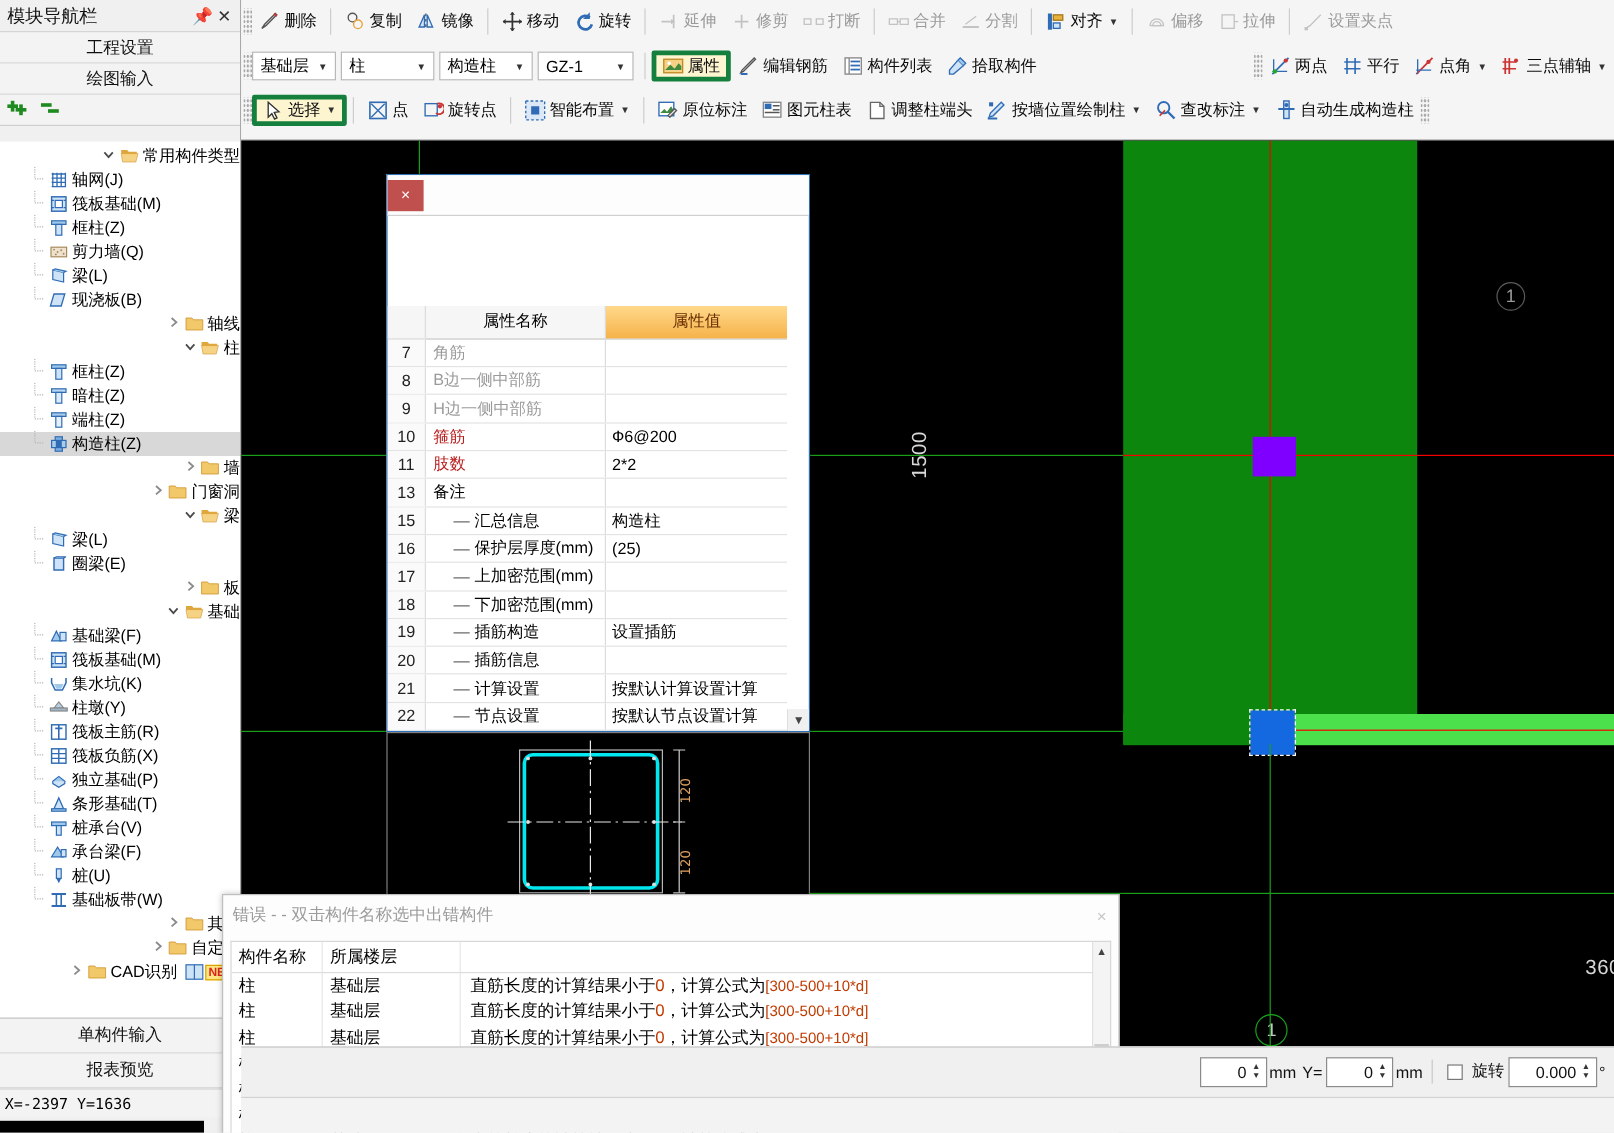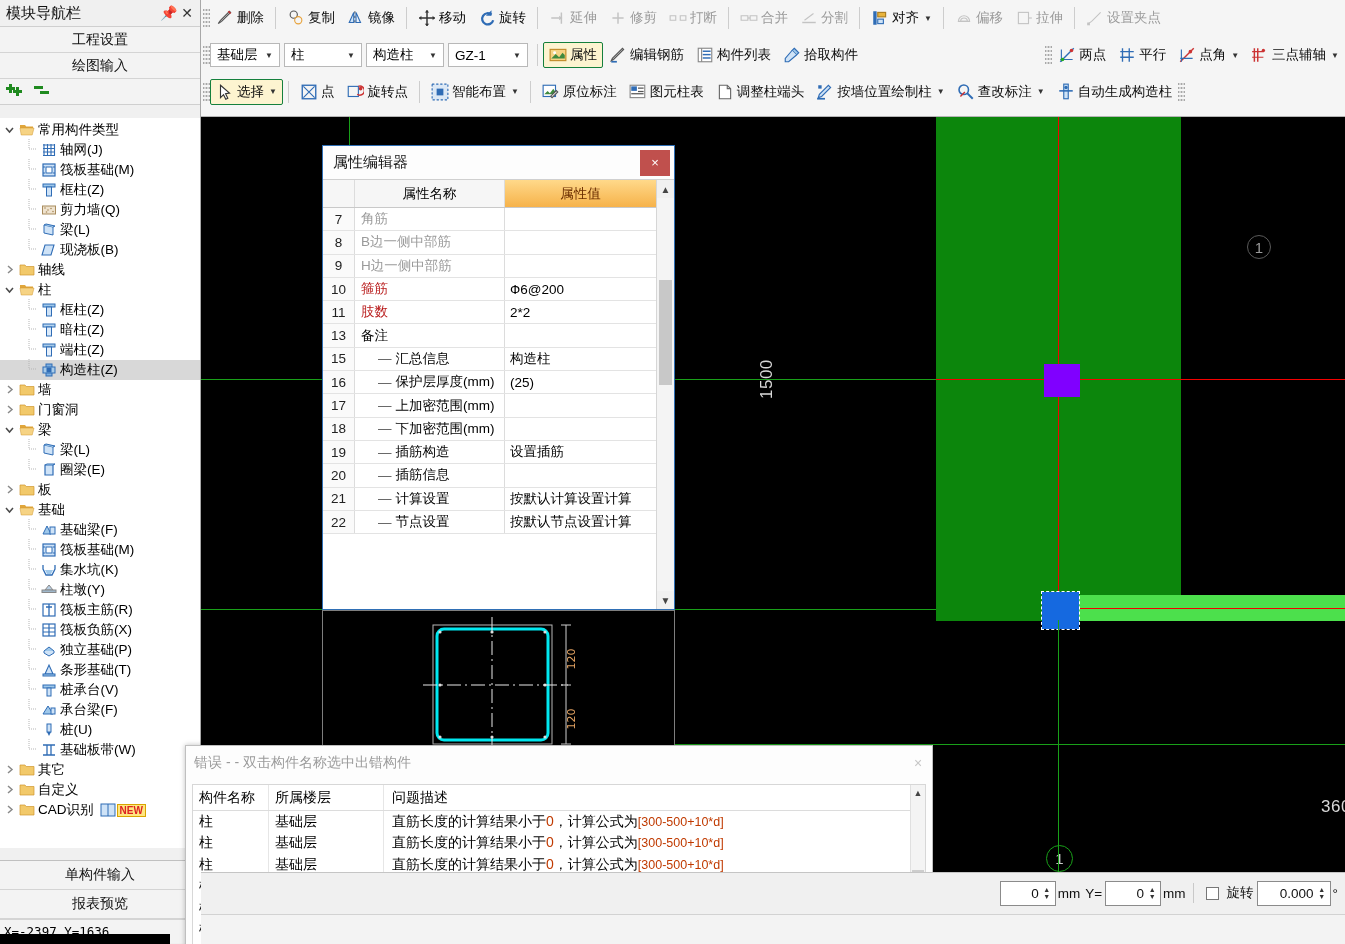--- a/index.html
+++ b/index.html
@@ -42,24 +42,24 @@
   .node {
     display: flex; align-items: center; height: 20px; font-size: 13.5px;
     color: #000; white-space: nowrap; cursor: pointer; padding-left: 2px;
   }
   .node.sel { background: #d8d8d8; }
   .node .arrow {
     width: 15px; text-align: center; font-size: 11px; color: #555; flex: none;
   }
   .node .ico { width: 19px; flex: none; text-align: center; line-height: 0; }
   .node .lbl { padding-left: 2px; }
-  .lvl1 { padding-left: 2px; }
+  .lvl1 { padding-left: 2px; justify-content: flex-end; }
   .lvl2 { padding-left: 24px; }
   .sb-bottom {
-    position: absolute; left: 0; right: 0; bottom: 0; height: 84px;
+    position: absolute; left: 0; right: 0; bottom: 0; height: 96px;
     border-top: 1px solid #c0c0c0; background: #f0f0f0;
   }
   .sb-bottom .sb-btn { height: 29px; background: #f3f3f3; }
   .coordbar {
     height: 24px; display:flex; align-items:center; padding-left: 4px;
     font-family: "DejaVu Sans Mono", monospace; font-size: 12.5px;
     background: #f3f3f3; border-top: 1px solid #d4d4d4; color: #000;
   }
   .sb-bottom .blackstrip{ position:absolute; left:0; bottom:0; height:10px; width:170px; background:#000; }
 
@@ -76,21 +76,21 @@
     width: 7px; height: 22px; flex:none;
     background-image: radial-gradient(circle, #9a9a9a 1px, transparent 1.2px);
     background-size: 3px 4px; background-position: center; opacity: .85;
   }
   .tbtn {
     display: inline-flex; align-items: center; gap: 3px; height: 26px;
     padding: 0 5px; font-size: 13.5px; color: #0a0a0a; cursor: pointer;
     border: 1px solid transparent; border-radius: 2px; white-space: nowrap;
   }
   .tbtn.dim { color: #9b9b9b; cursor: default; }
-  .tbtn.active { background: #fdf4d0; border: 1px solid #15803d; }
+  .tbtn.active { background: #fdf4d0; border: 4px solid #15803d; }
   .tbtn .gi { width: 18px; height: 18px; flex: none; display:inline-block; }
   .sep { width: 1px; height: 22px; background: #cdcdcd; margin: 0 5px; flex: none; }
   .caret { font-size: 8px; color: #333; margin-left: 2px; }
   .combo {
     height: 24px; border: 1px solid #b8b8b8; background: #fff; display: inline-flex;
     align-items: center; padding: 0 2px 0 6px; font-size: 13.5px; color: #000;
     margin-right: 4px; cursor: pointer;
   }
   .combo .cv { flex: 1; white-space: nowrap; overflow: hidden; }
   .combo .cb { width: 16px; text-align: center; font-size: 8px; color: #333; }
@@ -123,21 +123,21 @@
   }
   #propdlg .dtitle {
     height: 34px; display: flex; align-items: center; background: #fdfdfd;
     border-bottom: 1px solid #d0d0d0;
   }
   #propdlg .dtitle .tx { flex: 1; padding-left: 10px; font-size: 15px; color: #1a1a1a; }
   #propdlg .dtitle .close {
     width: 30px; height: 26px; margin-right: 4px; background: #c0504d; color: #fff;
     display: flex; align-items: center; justify-content: center; font-size: 13px; cursor: pointer;
   }
-  .ptable { flex: 1; display: flex; font-size: 13.5px; overflow: hidden; }
+  .ptable { flex: 1; display: flex; font-size: 13.5px; overflow: hidden; align-items: flex-end; }
   .ptbody { flex: 1; overflow: hidden; }
   .ptrow { display: flex; height: 23.3px; border-bottom: 1px solid #e3e3e3; }
   .ptrow.hdr { height: 28px; background: #f6f6f6; font-weight: 400; border-bottom: 1px solid #c9c9c9;}
   .pt-idx {
     width: 32px; flex: none; text-align: center; border-right: 1px solid #dcdcdc;
     display:flex; align-items:center; justify-content:center; color: #222; background: #fafafa;
   }
   .ptrow.hdr .pt-idx { background:#f6f6f6; }
   .pt-name {
     width: 150px; flex: none; border-right: 1px solid #dcdcdc; display:flex; align-items:center;
@@ -997,21 +997,20 @@
       </div>
 
     <div class="axline" style="left:857px;top:503px;width:1px;height:252px;"></div>
 
     <div class="dimtext rot90" style="left:556px;top:282px;"><span>1500</span></div>
     <div class="dimtext" style="left:1120px;top:680px;"><span>360</span></div>
   </div>
 
   <div id="propdlg">
     <div class="dtitle">
-      <span class="tx">属性编辑器</span>
       <span class="close">×</span>
     </div>
     <div class="ptable">
       <div class="ptbody" id="prop-body">
           <div class="ptrow hdr">
             <div class="pt-idx"></div>
             <div class="pt-name">属性名称</div>
             <div class="pt-val">属性值</div>
           </div>
           <div class="ptrow">
@@ -1175,21 +1174,20 @@
   <div id="errdlg">
     <div class="etitle">
       <span class="tx">错误 - - 双击构件名称选中出错构件</span>
       <span class="close">×</span>
     </div>
     <div class="etbl">
       <div class="etbody" id="err-body">
           <div class="erow hdr">
             <div class="ec1">构件名称</div>
             <div class="ec2">所属楼层</div>
-            <div class="ec3">问题描述</div>
           </div>
           <div class="erow">
             <div class="ec1">柱</div>
             <div class="ec2">基础层</div>
             <div class="ec3"><span>直筋长度的计算结果小于</span><span style="color:#c03a00">0</span><span>，计算公式为</span><span class="formula" style="color:#c03a00">[300-500+10*d]</span></div>
           </div>
           <div class="erow">
             <div class="ec1">柱</div>
             <div class="ec2">基础层</div>
             <div class="ec3"><span>直筋长度的计算结果小于</span><span style="color:#c03a00">0</span><span>，计算公式为</span><span class="formula" style="color:#c03a00">[300-500+10*d]</span></div>

